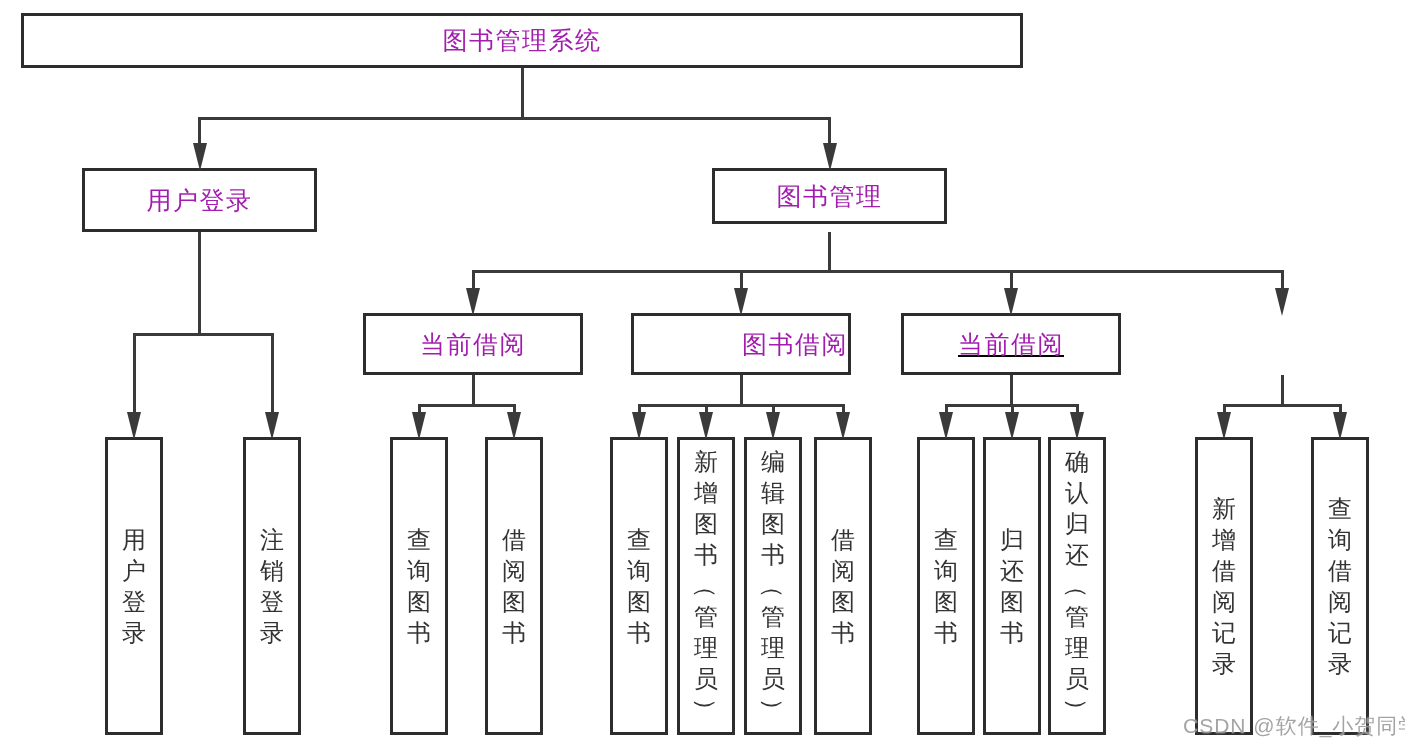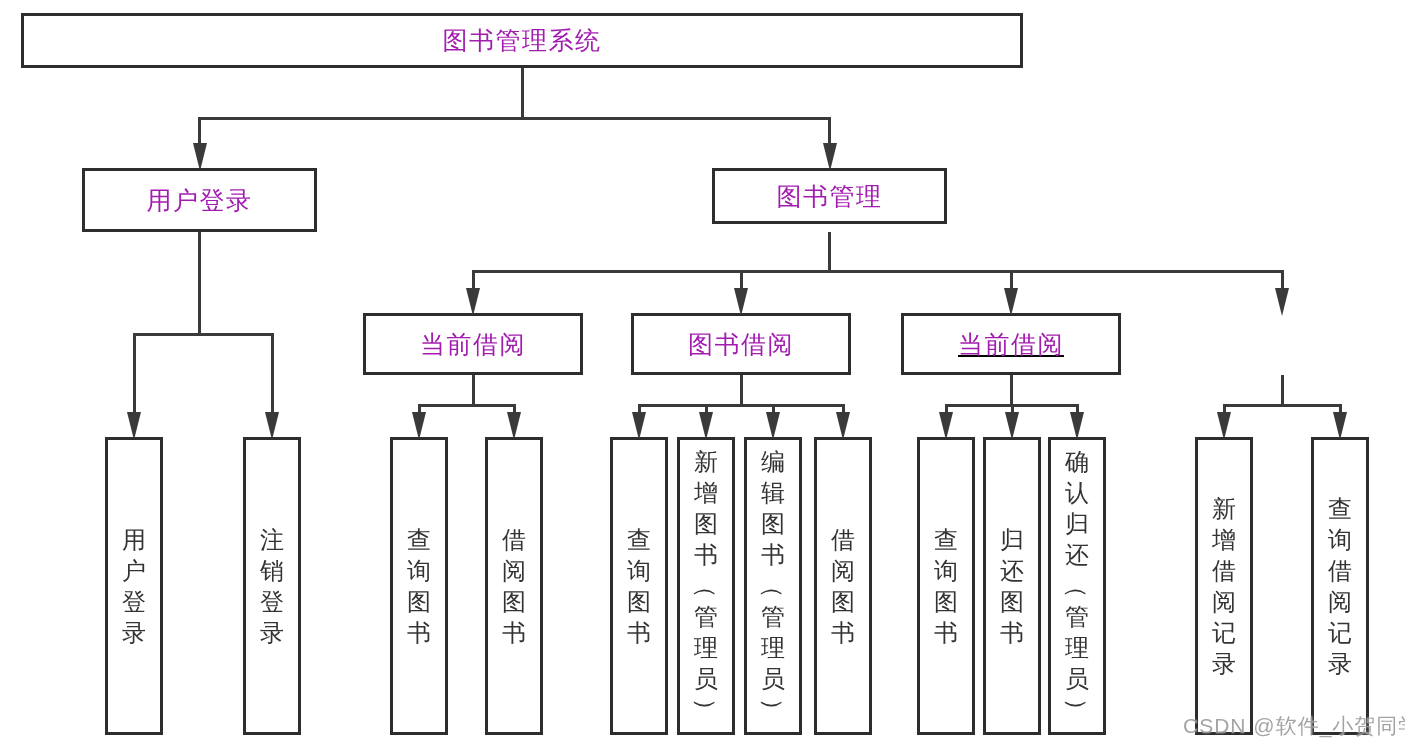--- a/index.html
+++ b/index.html
@@ -67,21 +67,21 @@
     </div>
     <div class="node horizontal" style="left: 82px; top: 168px; width: 235px; height: 64px; border-color: rgb(45, 45, 45); background: rgb(255, 255, 255);">
       <div class="label">用户登录</div>
     </div>
     <div class="node horizontal" style="left: 712px; top: 168px; width: 235px; height: 56px; border-color: rgb(45, 45, 45); background: rgb(255, 255, 255); font-family: Liberation Serif, serif;">
       <div class="label">图书管理</div>
     </div>
     <div class="node horizontal" style="left: 363px; top: 313px; width: 220px; height: 62px; border-color: rgb(45, 45, 45); background: rgb(255, 255, 255);">
       <div class="label">当前借阅</div>
     </div>
-    <div class="node horizontal" style="left: 631px; top: 313px; width: 220px; height: 62px; border-color: rgb(45, 45, 45); background: rgb(255, 255, 255);">
+    <div class="node horizontal" style="left: 631px; top: 313px; width: 220px; height: 62px; border-color: rgb(45, 45, 45); background: rgb(255, 255, 255); justify-content: flex-end;">
       <div class="label">图书借阅</div>
     </div>
     <div class="node horizontal" style="left: 901px; top: 313px; width: 220px; height: 62px; border-color: rgb(45, 45, 45); background: rgb(255, 255, 255); text-decoration: underline;">
       <div class="label">当前借阅</div>
     </div>
     <div class="node vertical" style="left: 105px; top: 437px; width: 58px; height: 298px; border-color: rgb(45, 45, 45); background: rgb(255, 255, 255);">
       <div class="label">
         <span>用</span>
         <span>户</span>
         <span>登</span>

